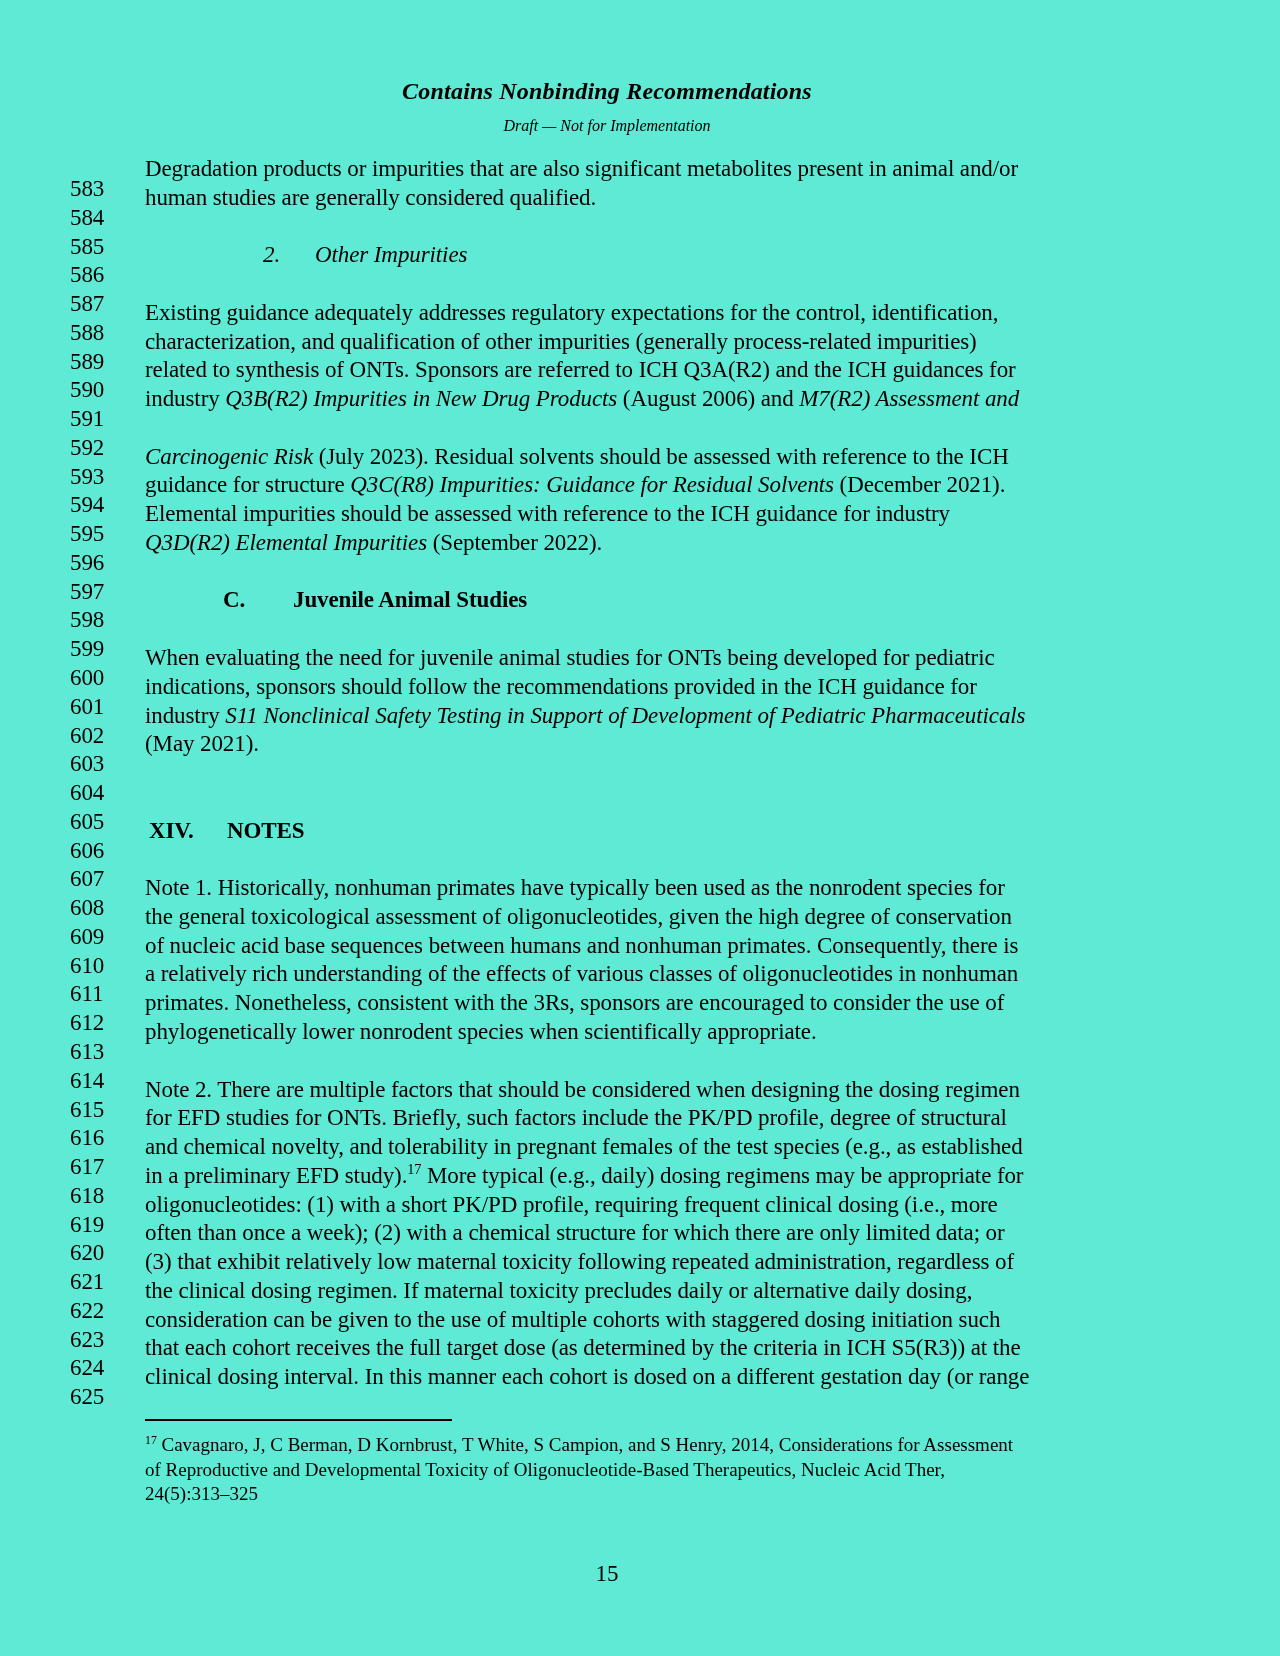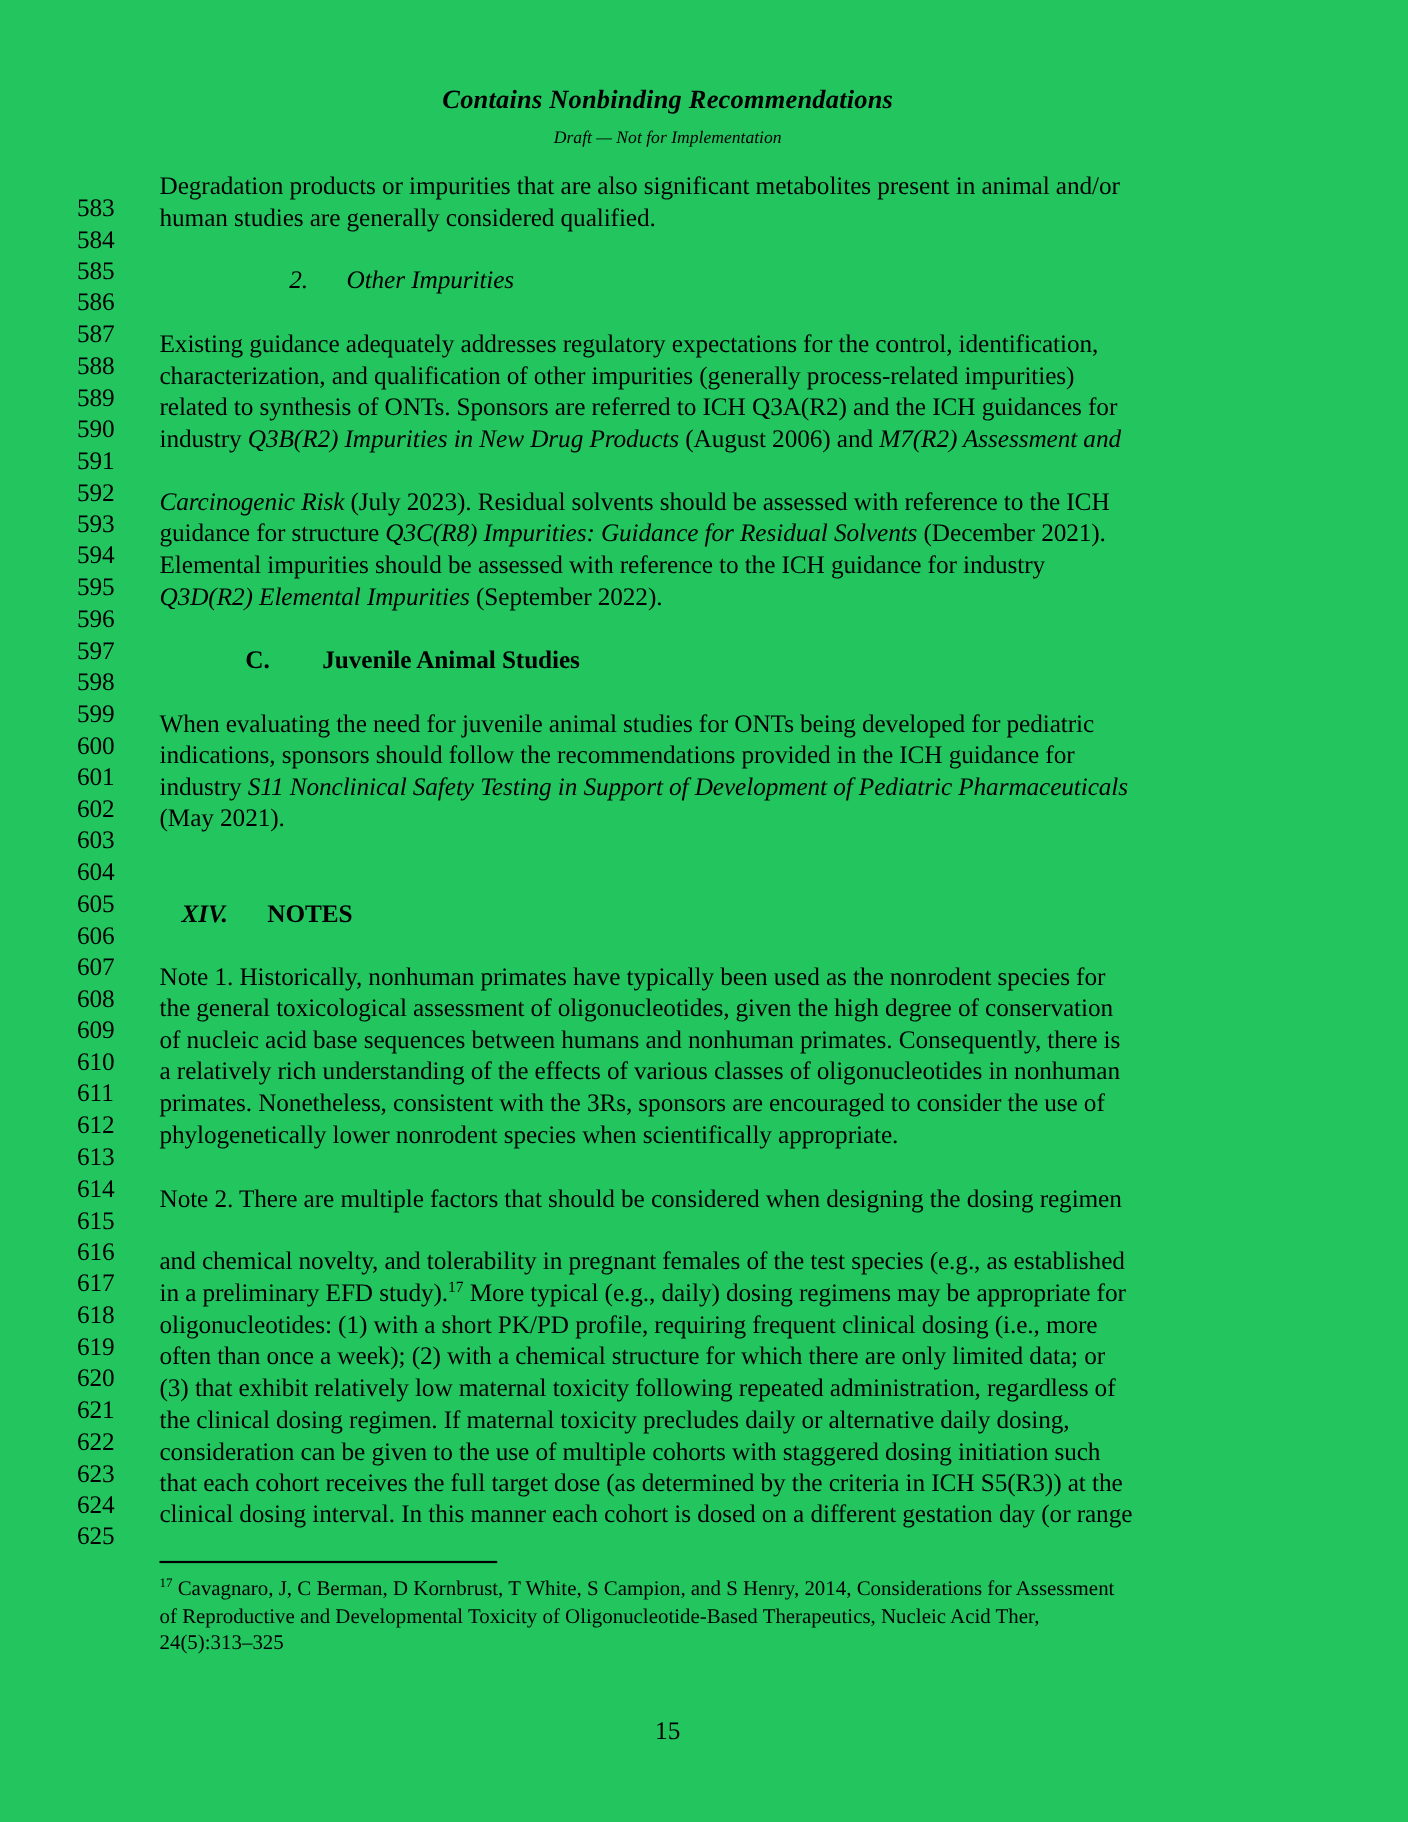--- a/index.html
+++ b/index.html
@@ -1,17 +1,17 @@
 <!DOCTYPE html>
 <html><head>
 <meta charset="utf-8">
 <style>
   html,body{margin:0;padding:0;background:#fff;}
   .page{
-    position:relative;width:1280px;height:1656px;background:#22c55e;
+    position:relative;width:1280px;height:1656px;background:#5eead4;
     font-family:"Liberation Serif","DejaVu Serif",serif;color:#000;
     overflow:hidden;
   }
   .header{position:absolute;left:0;top:0;width:1214px;text-align:center;}
   .title{position:absolute;top:78px;left:0;width:100%;font-size:24px;font-weight:bold;font-style:italic;letter-spacing:0.2px;}
   .subtitle{position:absolute;top:117px;left:0;width:100%;font-size:16px;font-style:italic;}
   #lines{position:absolute;top:155px;left:0;width:1280px;}
   .line{position:relative;height:28.77px;line-height:28.77px;font-size:23px;letter-spacing:-0.1px;}
   .num{position:absolute;left:70px;top:0;margin-top:20px;}
   .content{position:absolute;left:145px;top:0;white-space:nowrap;}
@@ -113,21 +113,21 @@
         <span class="content"><span>(May 2021).</span></span>
       </div>
       <div class="line">
         <span class="num">604</span>
       </div>
       <div class="line">
         <span class="num">605</span>
       </div>
       <div class="line">
         <span class="num">606</span>
-        <span class="content"><span class="bd" style="margin-left: 20px; display: inline-block; width: 78px; font-style: italic;">XIV.</span><span class="bd">NOTES</span></span>
+        <span class="content"><span class="bd" style="margin-left: 4px; display: inline-block; width: 78px;">XIV.</span><span class="bd">NOTES</span></span>
       </div>
       <div class="line">
         <span class="num">607</span>
       </div>
       <div class="line">
         <span class="num">608</span>
         <span class="content"><span>Note 1. Historically, nonhuman primates have typically been used as the nonrodent species for</span></span>
       </div>
       <div class="line">
         <span class="num">609</span>
@@ -151,20 +151,21 @@
       </div>
       <div class="line">
         <span class="num">614</span>
       </div>
       <div class="line">
         <span class="num">615</span>
         <span class="content"><span>Note 2. There are multiple factors that should be considered when designing the dosing regimen</span></span>
       </div>
       <div class="line">
         <span class="num">616</span>
+        <span class="content"><span>for EFD studies for ONTs. Briefly, such factors include the PK/PD profile, degree of structural</span></span>
       </div>
       <div class="line">
         <span class="num">617</span>
         <span class="content"><span>and chemical novelty, and tolerability in pregnant females of the test species (e.g., as established</span></span>
       </div>
       <div class="line">
         <span class="num">618</span>
         <span class="content"><span>in a preliminary EFD study).</span><span class="sup">17</span><span> More typical (e.g., daily) dosing regimens may be appropriate for</span></span>
       </div>
       <div class="line">

